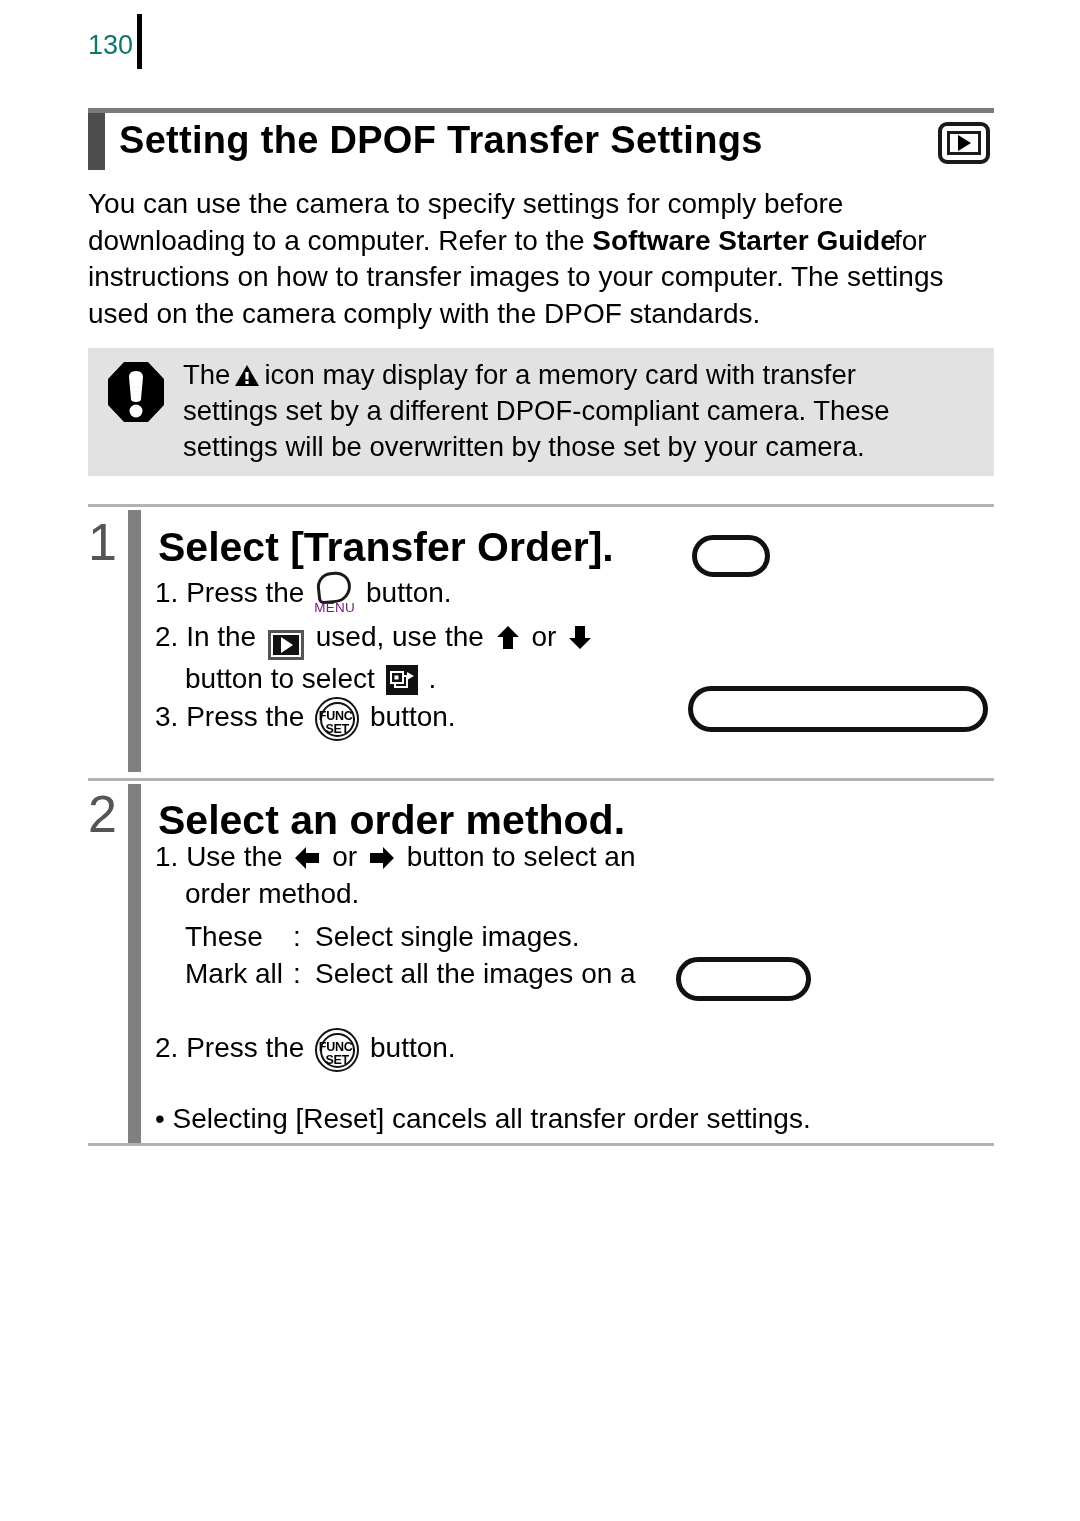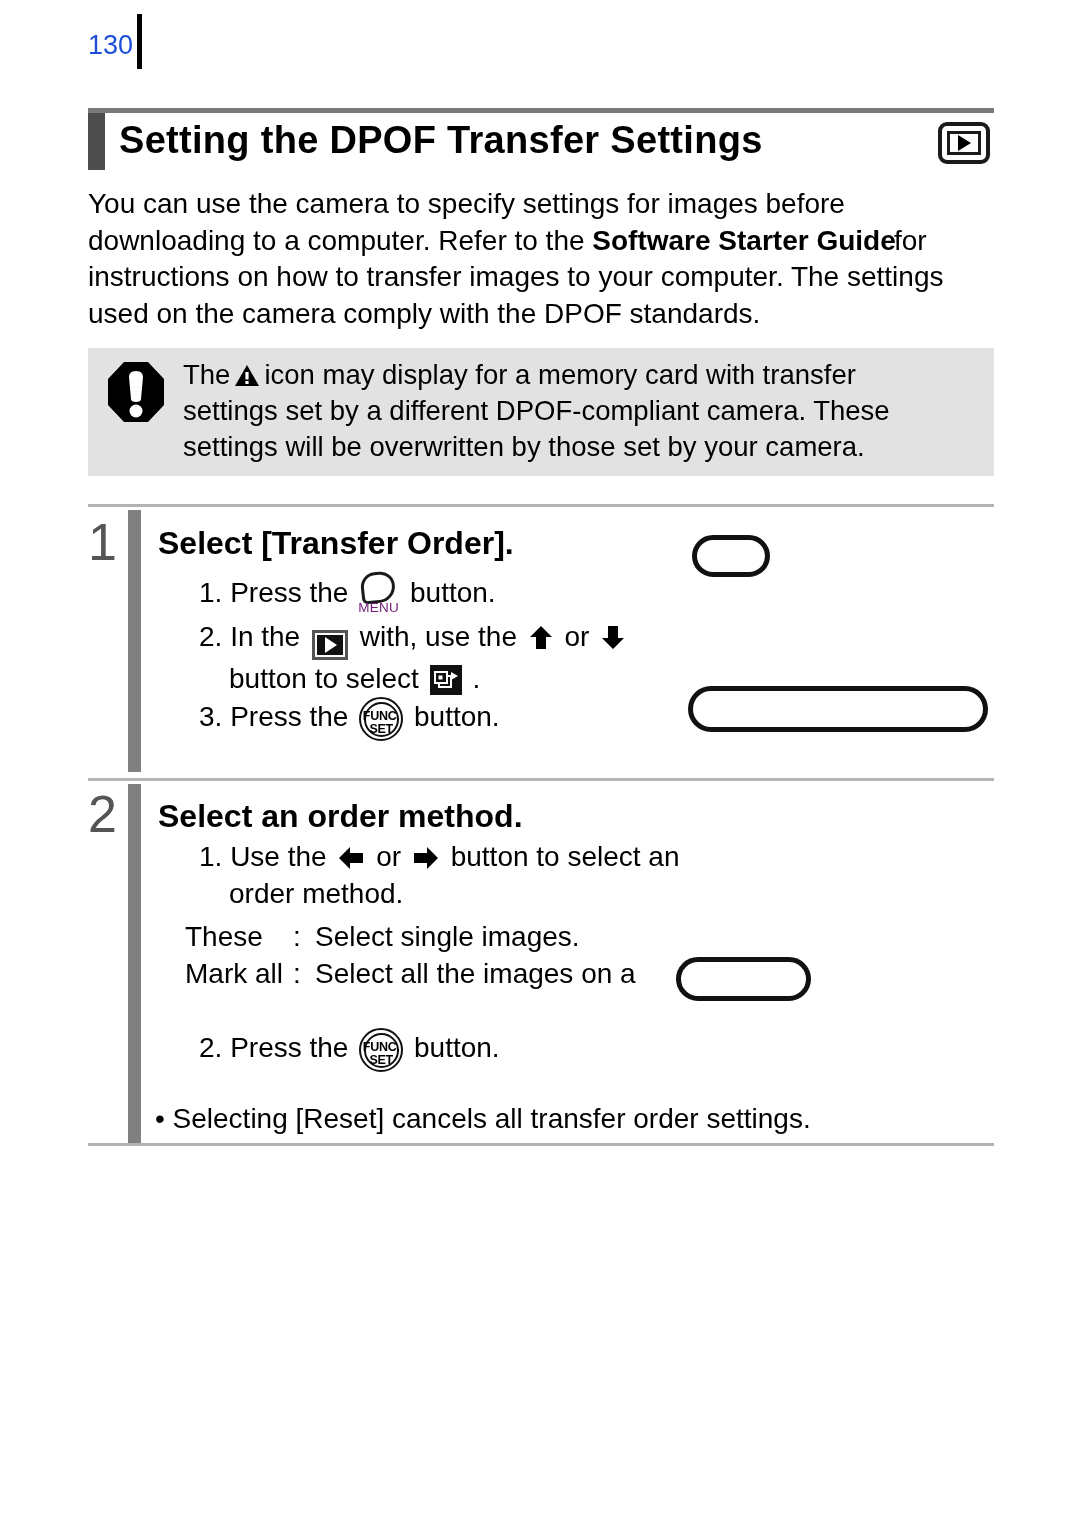--- a/index.html
+++ b/index.html
@@ -21,21 +21,21 @@
     position: absolute;
     left: 88px;
     top: 22px;
     display: flex;
     align-items: center;
   }
   .page-num {
     font-size: 27px;
     letter-spacing: 0px;
     line-height: 1;
-    color: #1d4ed8;
+    color: #0f766e;
   }
   .page-num-bar {
     width: 5px;
     height: 55px;
     background: #000;
     margin-left: 4px;
     margin-top: -8px;
   }
 
   
@@ -172,29 +172,28 @@
   }
   .step-num {
     position: absolute;
     font-size: 52px;
     color: #555555;
     line-height: 1;
     font-weight: normal;
   }
   .step-head {
     position: absolute;
-    font-size: 32px;
+    font-size: 41px;
     font-weight: bold;
     line-height: 1;
   }
   .step-body {
     position: absolute;
     font-size: 28px;
     line-height: 37px;
-    margin-left: 44px;
   }
   .step-body .ln { white-space: nowrap; }
 
   
   .ic { display: inline-block; vertical-align: middle; }
 
   .menu-btn {
     width: 40px;
     height: 46px;
     position: relative;
@@ -312,21 +311,21 @@
   <div class="title-text">Setting the DPOF Transfer Settings</div>
 </div>
 
 <div class="hdr-play-icon">
   <div class="inner">
     <div class="tri-right"></div>
   </div>
 </div>
 
 <div class="intro">
-  <div class="ln">You can use the camera to specify settings for images before</div>
+  <div class="ln">You can use the camera to specify settings for comply before</div>
   <div class="ln"><span>downloading to a computer. Refer to the </span><span class="bold">Software Starter Guide</span><span class="overlap-for">for</span></div>
   <div class="ln">instructions on how to transfer images to your computer. The settings</div>
   <div class="ln">used on the camera comply with the DPOF standards.</div>
 </div>
 
 <div class="note-box">
   <svg class="note-icon" viewBox="0 0 58 62">
     <polygon points="17,1 41,1 57,18 57,44 41,61 17,61 1,44 1,18" fill="#000"></polygon>
     <path d="M29 10 c5 0 7 3 7 6 l-2 22 c0 2 -2 3 -5 3 c-3 0 -5 -1 -5 -3 l-2 -22 c0 -3 2 -6 7 -6 z" fill="#fff"></path>
     <circle cx="29" cy="50" r="6.5" fill="#fff"></circle>
@@ -358,21 +357,21 @@
     <span>button.</span>
   </div>
   <div class="ln">
     <span>2.</span>
     <span>In the</span>
     <span class="ic play-sq">
       <span class="blk">
           <span class="tri-right-w"></span>
         </span>
     </span>
-    <span>with, use the</span>
+    <span>used, use the</span>
     <svg class="ic" width="24" height="26" viewBox="0 0 24 26" style="vertical-align:-5px;margin:0 4px">
         <polygon points="12,1 23,12 17,12 17,24 7,24 7,12 1,12" fill="#000"></polygon>
       </svg>
     <span>or</span>
     <svg class="ic" width="24" height="26" viewBox="0 0 24 26" style="vertical-align:-5px;margin:0 4px">
         <polygon points="12,24 1,13 7,13 7,1 17,1 17,13 23,13" fill="#000"></polygon>
       </svg>
   </div>
   <div class="ln" style="padding-left:30px">
     <span>button to select</span>

